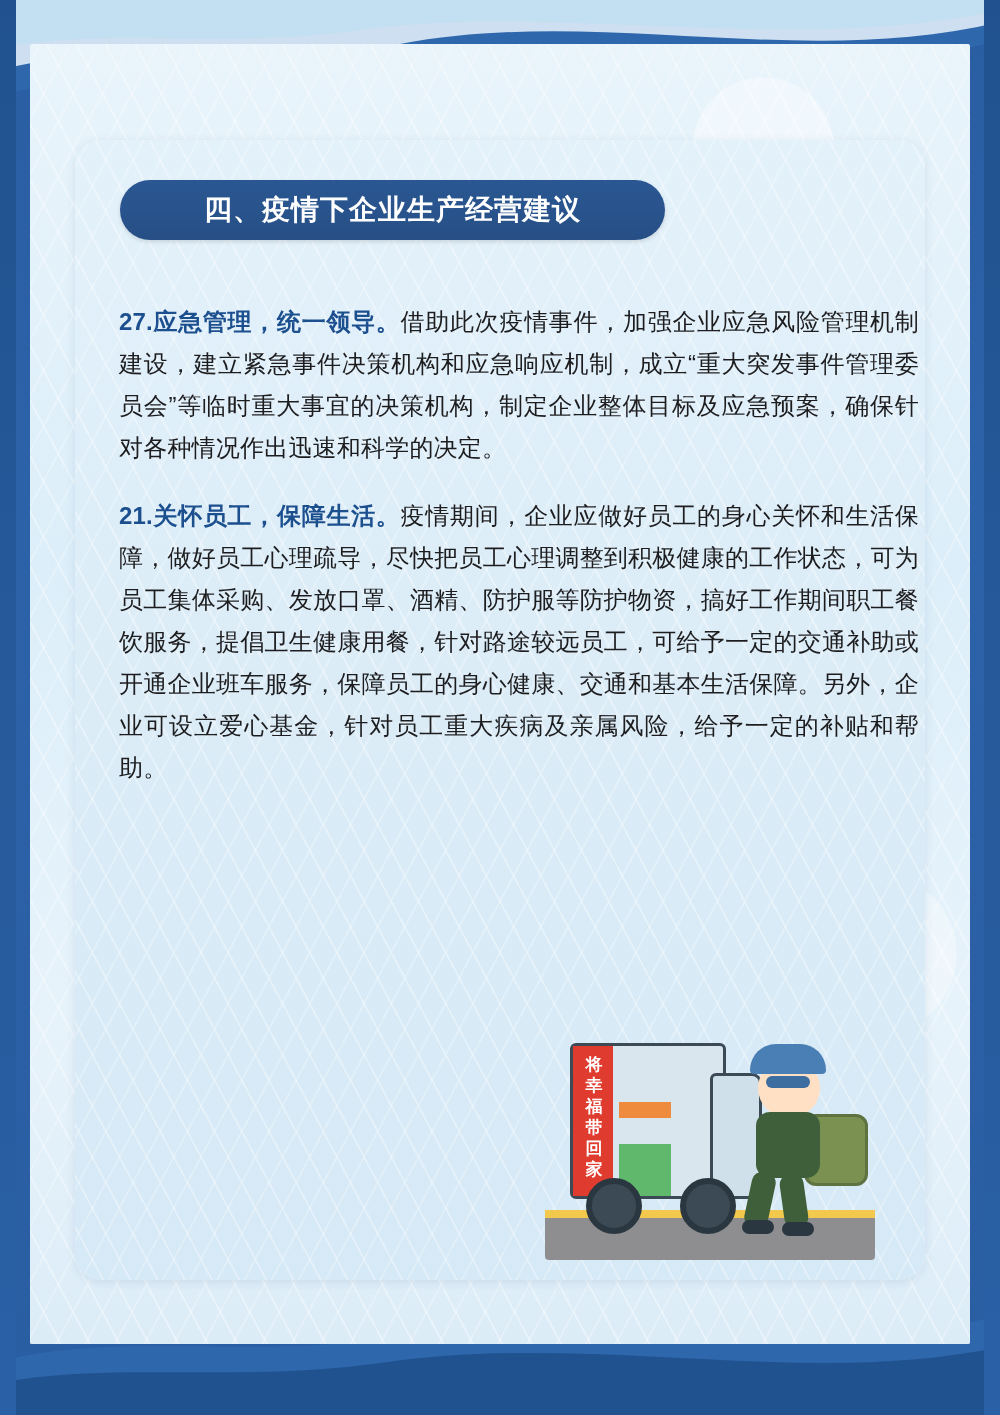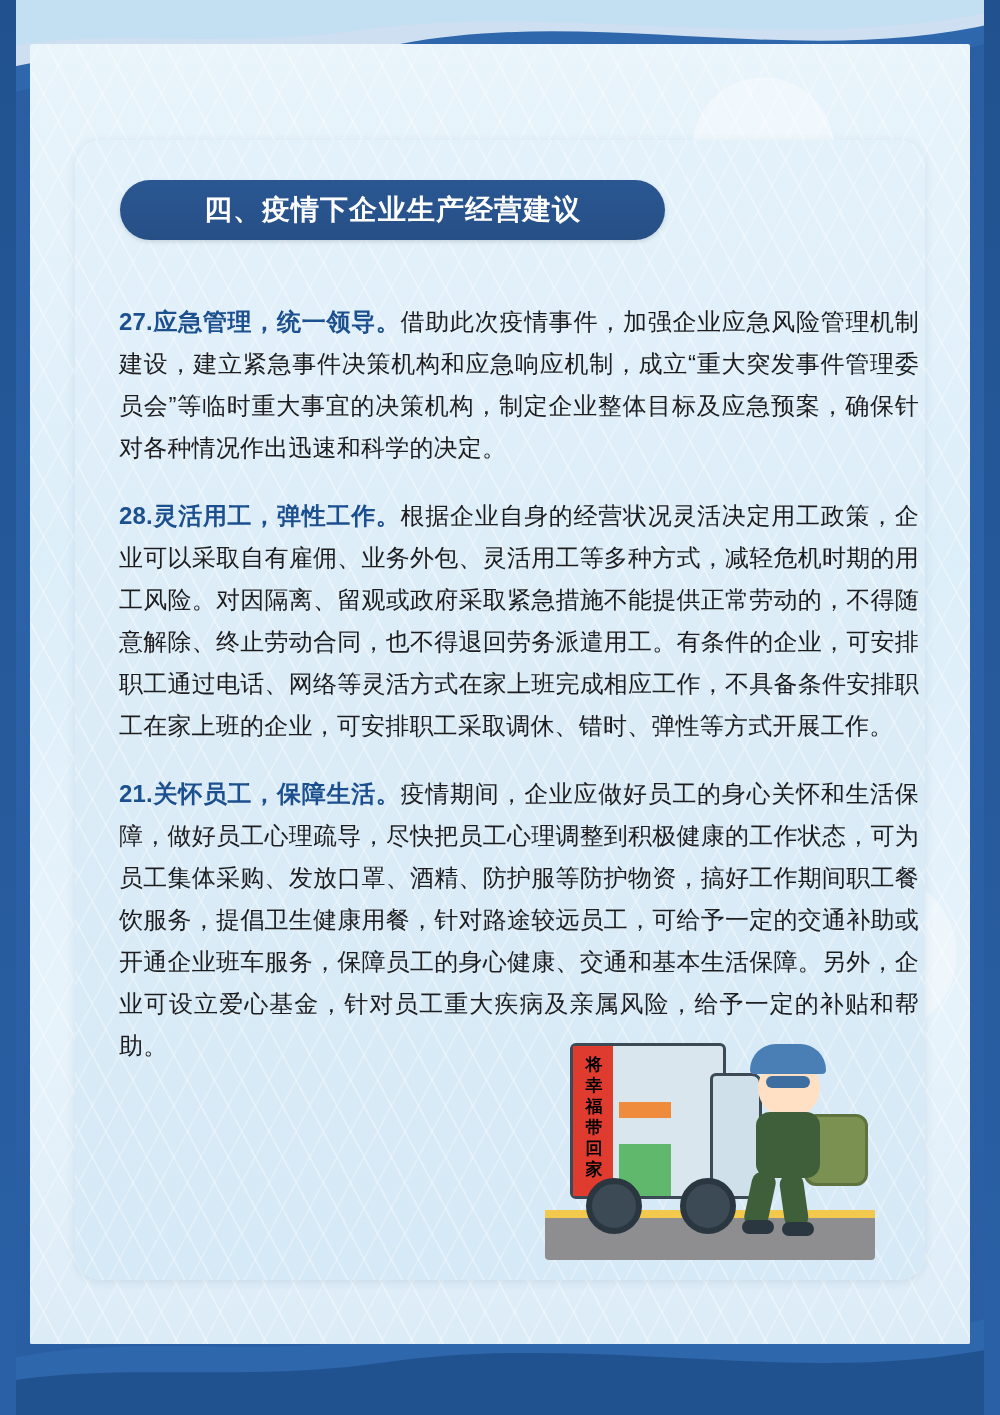--- a/index.html
+++ b/index.html
@@ -189,21 +189,21 @@
     top: 56px;
     width: 52px;
     height: 16px;
     background: #ef8b3c;
   }
   .truck-text {
     position: absolute;
     left: 8px;
     top: 8px;
     width: 26px;
-    color: #000000;
+    color: #ffffff;
     font-size: 17px;
     font-weight: bold;
     line-height: 21px;
     text-align: center;
   }
   .truck-cab {
     position: absolute;
     left: 150px;
     top: 30px;
     width: 46px;
@@ -332,23 +332,20 @@
   <div class="card">
 
     <div class="section-title">四、疫情下企业生产经营建议</div>
 
     <div class="body-area">
 
       <p class="para">
         <span class="lead">27.应急管理，统一领导。</span><span>借助此次疫情事件，加强企业应急风险管理机制建设，建立紧急事件决策机构和应急响应机制，成立“重大突发事件管理委员会”等临时重大事宜的决策机构，制定企业整体目标及应急预案，确保针对各种情况作出迅速和科学的决定。</span>
       </p>
 
-      <p class="para">
-        <span class="lead">28.灵活用工，弹性工作。</span><span>根据企业自身的经营状况灵活决定用工政策，企业可以采取自有雇佣、业务外包、灵活用工等多种方式，减轻危机时期的用工风险。对因隔离、留观或政府采取紧急措施不能提供正常劳动的，不得随意解除、终止劳动合同，也不得退回劳务派遣用工。有条件的企业，可安排职工通过电话、网络等灵活方式在家上班完成相应工作，不具备条件安排职工在家上班的企业，可安排职工采取调休、错时、弹性等方式开展工作。</span>
-      </p>
 
       <p class="para">
         <span class="lead">21.关怀员工，保障生活。</span><span>疫情期间，企业应做好员工的身心关怀和生活保障，做好员工心理疏导，尽快把员工心理调整到积极健康的工作状态，可为员工集体采购、发放口罩、酒精、防护服等防护物资，搞好工作期间职工餐饮服务，提倡卫生健康用餐，针对路途较远员工，可给予一定的交通补助或开通企业班车服务，保障员工的身心健康、交通和基本生活保障。另外，企业可设立爱心基金，针对员工重大疾病及亲属风险，给予一定的补贴和帮助。</span>
       </p>
 
     </div>
 
     <div class="illustration">
       <div class="road"></div>
       <div class="road-line"></div>

